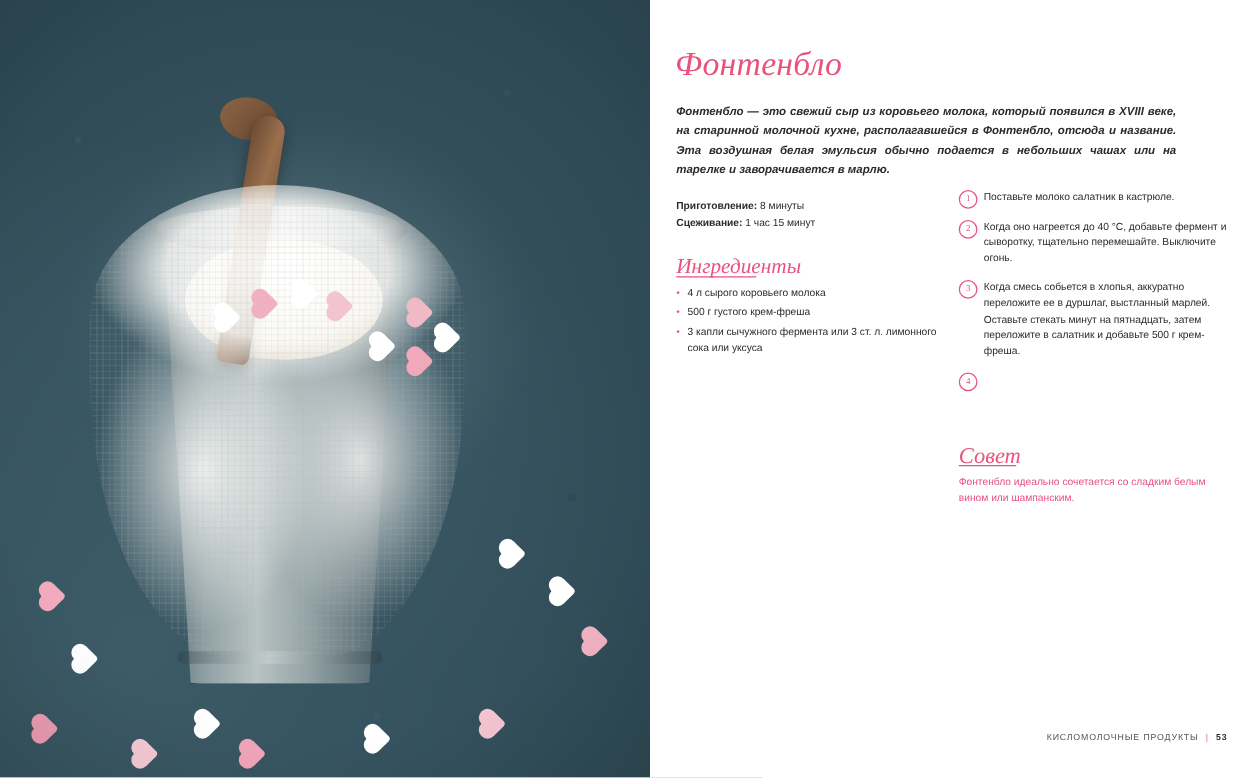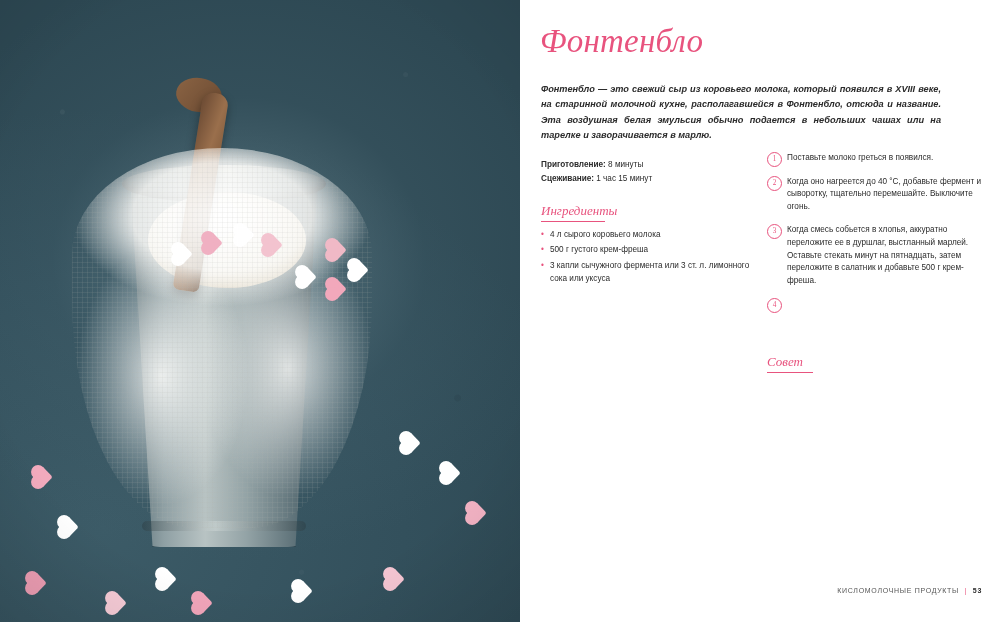--- a/index.html
+++ b/index.html
@@ -172,22 +172,22 @@
     position: absolute;
     left: 520px;
     top: 0;
     width: 481px;
     height: 622px;
     background: #ffffff;
   }
   .recipe-title {
     position: absolute;
     left: 20px;
-    top: 23px;
-    font-size: 33px;
+    top: 36px;
+    font-size: 27px;
     color: #e8537e;
     font-family: "Liberation Serif", serif;
     font-style: italic;
     font-weight: normal;
     letter-spacing: .2px;
   }
   .intro {
     position: absolute;
     left: 21px;
     top: 82px;
@@ -208,21 +208,21 @@
     line-height: 13.6px;
     color: #2b2b2b;
   }
   .timings .lbl {
     font-weight: bold;
   }
   .ing-title {
     position: absolute;
     left: 21px;
     top: 203px;
-    font-size: 13px;
+    font-size: 17px;
     color: #e8537e;
     font-family: "Liberation Serif", serif;
     font-style: italic;
   }
   .ing-underline {
     position: absolute;
     left: 21px;
     top: 221px;
     width: 64px;
     height: 1px;
@@ -277,21 +277,21 @@
     color: #e8537e;
     font-size: 7.2px;
     line-height: 13px;
     text-align: center;
     font-family: "Liberation Serif", serif;
   }
   .tip-title {
     position: absolute;
     left: 247px;
     top: 354px;
-    font-size: 13px;
+    font-size: 18px;
     color: #e8537e;
     font-family: "Liberation Serif", serif;
     font-style: italic;
   }
   .tip-underline {
     position: absolute;
     left: 247px;
     top: 372px;
     width: 46px;
     height: 1px;
@@ -386,37 +386,38 @@
 
     <ul class="ing-list">
       <li>4 л сырого коровьего молока</li>
       <li>500 г густого крем-фреша</li>
       <li>3 капли сычужного фермента или 3 ст. л. лимонного сока или уксуса</li>
     </ul>
 
     <div class="steps">
       <div class="step">
         <span class="step-num">1</span>
-        <span>Поставьте молоко греться в появился.</span>
+        <span>Поставьте молоко салатник в кастрюле.</span>
       </div>
       <div class="step">
         <span class="step-num">2</span>
         <span>Когда оно нагреется до 40 °C, добавьте фермент и сыворотку, тщательно перемешайте. Выключите огонь.</span>
       </div>
       <div class="step">
         <span class="step-num">3</span>
         <span>Когда смесь собьется в хлопья, аккуратно переложите ее в дуршлаг, выстланный марлей. Оставьте стекать минут на пятнадцать, затем переложите в салатник и добавьте 500 г крем-фреша.</span>
       </div>
       <div class="step">
         <span class="step-num">4</span>
       </div>
     </div>
 
     <div class="tip-title">Совет</div>
     <div class="tip-underline"></div>
+    <div class="tip-text">Фонтенбло идеально сочетается со сладким белым вином или шампанским.</div>
 
     <div class="footer">
       <span>КИСЛОМОЛОЧНЫЕ ПРОДУКТЫ</span>
       <span class="sep">|</span>
       <span class="pg">53</span>
     </div>
 
   </div>
 </div>
 

